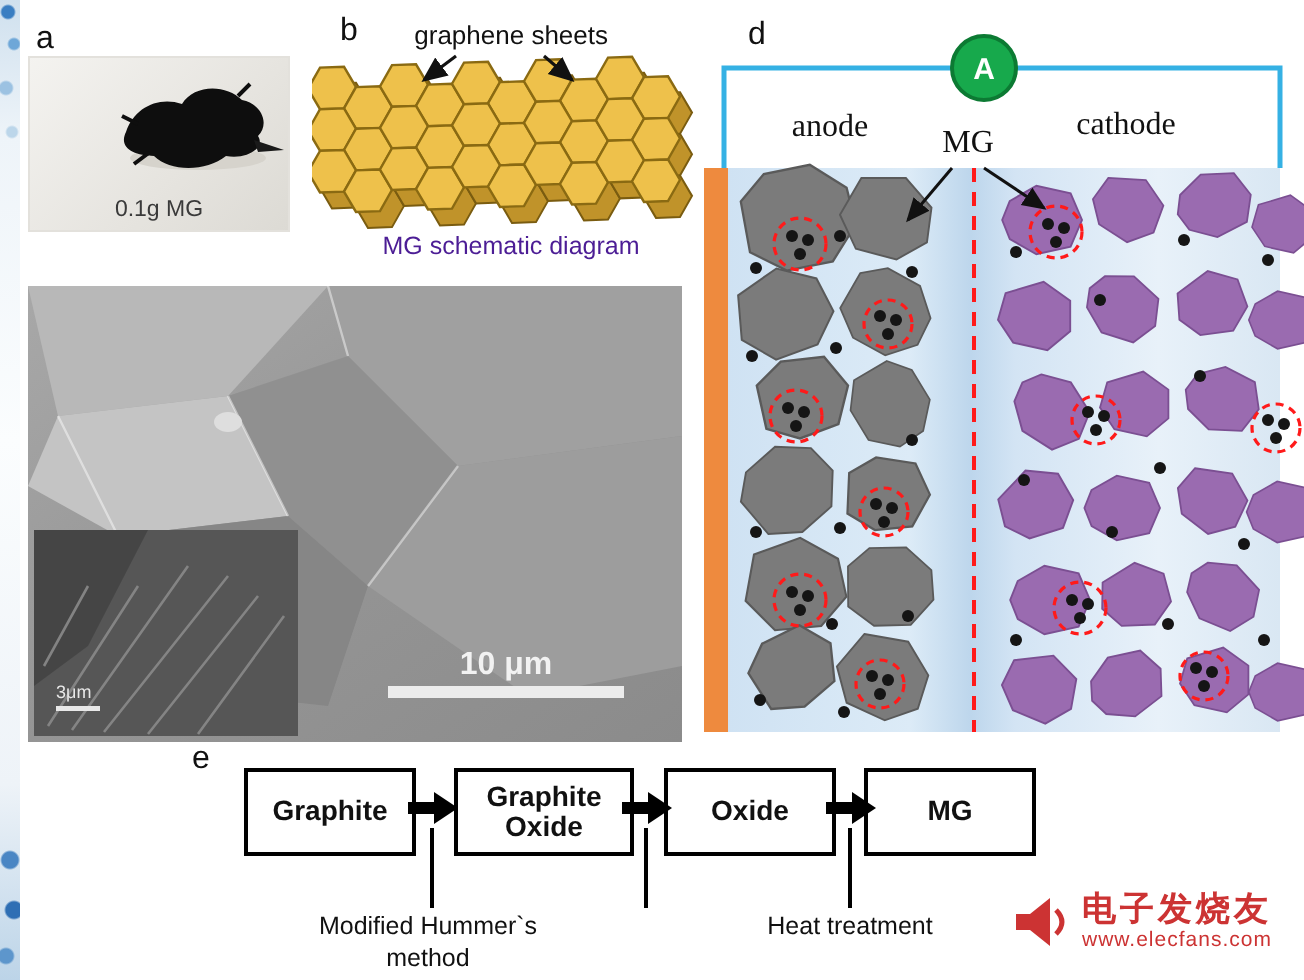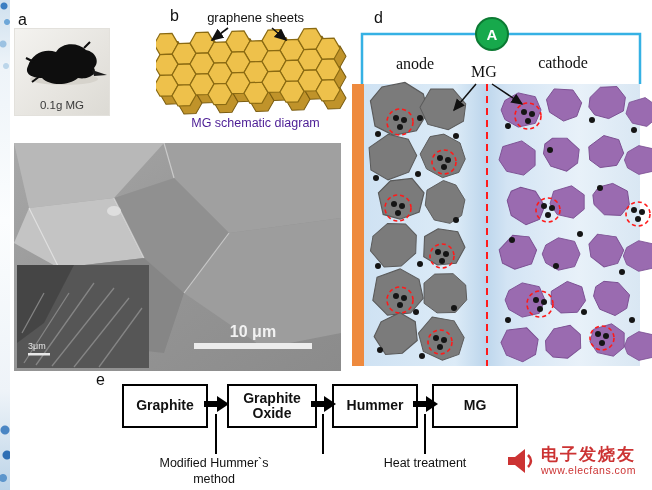--- a/index.html
+++ b/index.html
@@ -13,21 +13,21 @@
       radial-gradient(circle at 7px 22px, #6ea7d8 0 2.5px, rgba(0,0,0,0) 3.5px),
       radial-gradient(circle at 3px 44px, #9cc2e2 0 3px, rgba(0,0,0,0) 4px),
       radial-gradient(circle at 6px 66px, #bcd6ea 0 2.5px, rgba(0,0,0,0) 3.5px),
       radial-gradient(circle at 5px 430px,#4a86c4 0 4px, rgba(0,0,0,0) 5px),
       radial-gradient(circle at 7px 455px,#2f6fb4 0 4px, rgba(0,0,0,0) 5px),
       radial-gradient(circle at 3px 478px,#5d96cc 0 3.5px, rgba(0,0,0,0) 4.5px),
       linear-gradient(180deg,#cfe0ee 0%,#eef4f9 14%,#fbfdfe 45%,#eef3f8 80%,#bcd4e8 100%);}
   
   .photo-a{position:absolute;left:14px;top:28px;width:96px;height:88px;
     background:linear-gradient(135deg,#f4f3f0 0%,#e6e4df 60%,#dcdad4 100%);
-    box-shadow:0 0 0 1px #e3e1dc inset;}
+    box-shadow:0 0 0 1px #e3e1dc inset;padding-left:35px;}
   .photo-cap{position:absolute;left:0;bottom:5px;width:100%;text-align:center;
     font-size:11.5px;color:#3a3a3a;}
   
   .gs-annotation{position:absolute;left:204px;top:10px;width:100px;text-align:right;
     font-size:13px;color:#111;}
   .panel-b-svg{position:absolute;left:156px;top:14px;}
   .panel-b-caption{position:absolute;left:168px;top:116px;width:175px;text-align:center;
     font-size:12.5px;color:#4c1d95;}
   .hex-under{fill:#c0932a;stroke:#7a5c10;stroke-width:1;}
   .hex-top{fill:#eec14b;stroke:#8a6a12;stroke-width:1.2;}
@@ -288,21 +288,21 @@
       <path d="M142,76 L172,96" marker-end="url(#arwD)"></path>
     </g>
   </svg>
 
   <div class="dtext" style="left:385px;top:56px;width:60px">anode</div>
   <div class="dtext" style="left:466px;top:64px;width:36px">MG</div>
   <div class="dtext" style="left:528px;top:55px;width:70px">cathode</div>
 
   <div class="fbox" style="left:227px;width:82px">Graphite Oxide</div>
   <div class="fbox" style="left:122px;width:78px">Graphite</div>
-  <div class="fbox" style="left:332px;width:78px">Hummer</div>
+  <div class="fbox" style="left:332px;width:78px">Oxide</div>
   <div class="fbox" style="left:432px;width:78px">MG</div>
 
   <svg class="flow-arrow" style="left:204px" width="26" height="16">
     <rect x="0" y="5" width="13" height="6" fill="#000"></rect>
       <polygon points="13,0 25,8 13,16" fill="#000"></polygon>
   </svg>
   <svg class="flow-arrow" style="left:311px" width="26" height="16">
     <rect x="0" y="5" width="13" height="6" fill="#000"></rect>
       <polygon points="13,0 25,8 13,16" fill="#000"></polygon>
   </svg>

